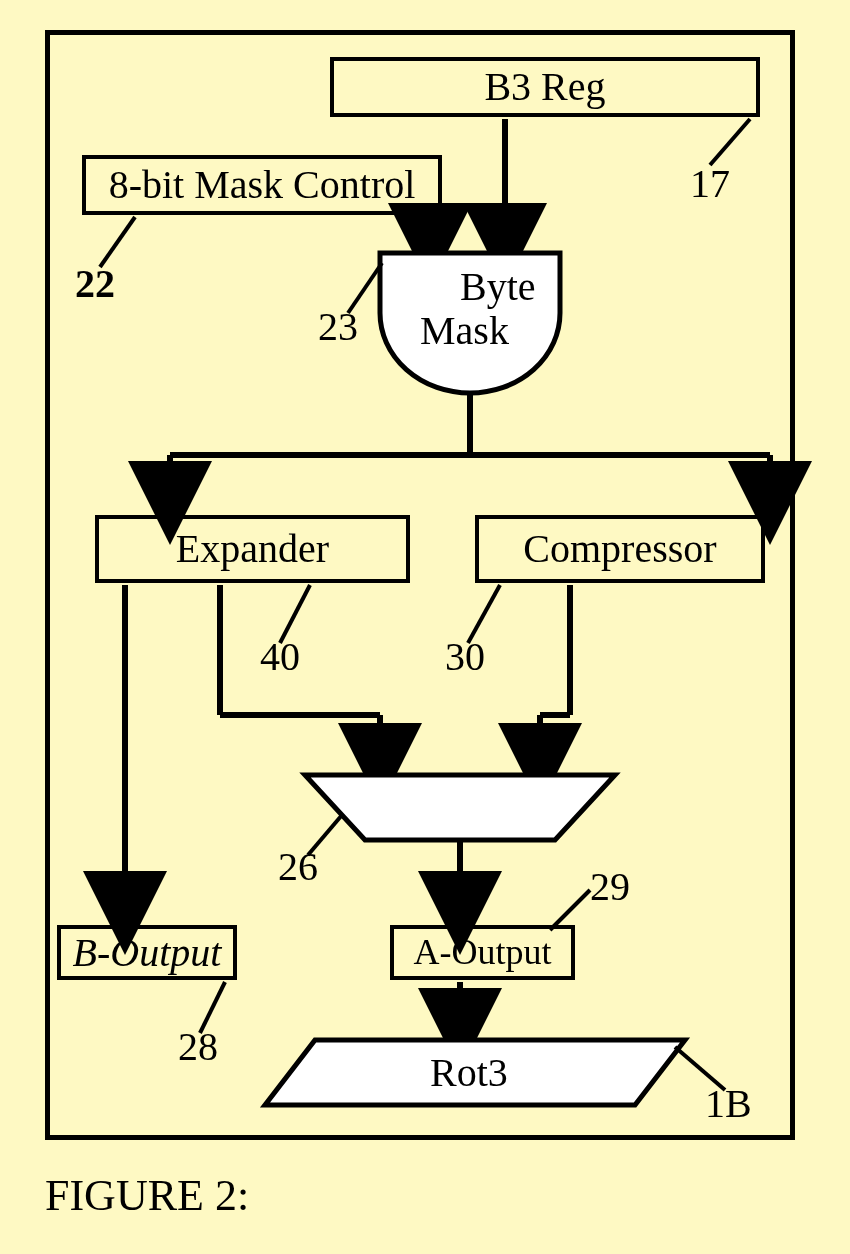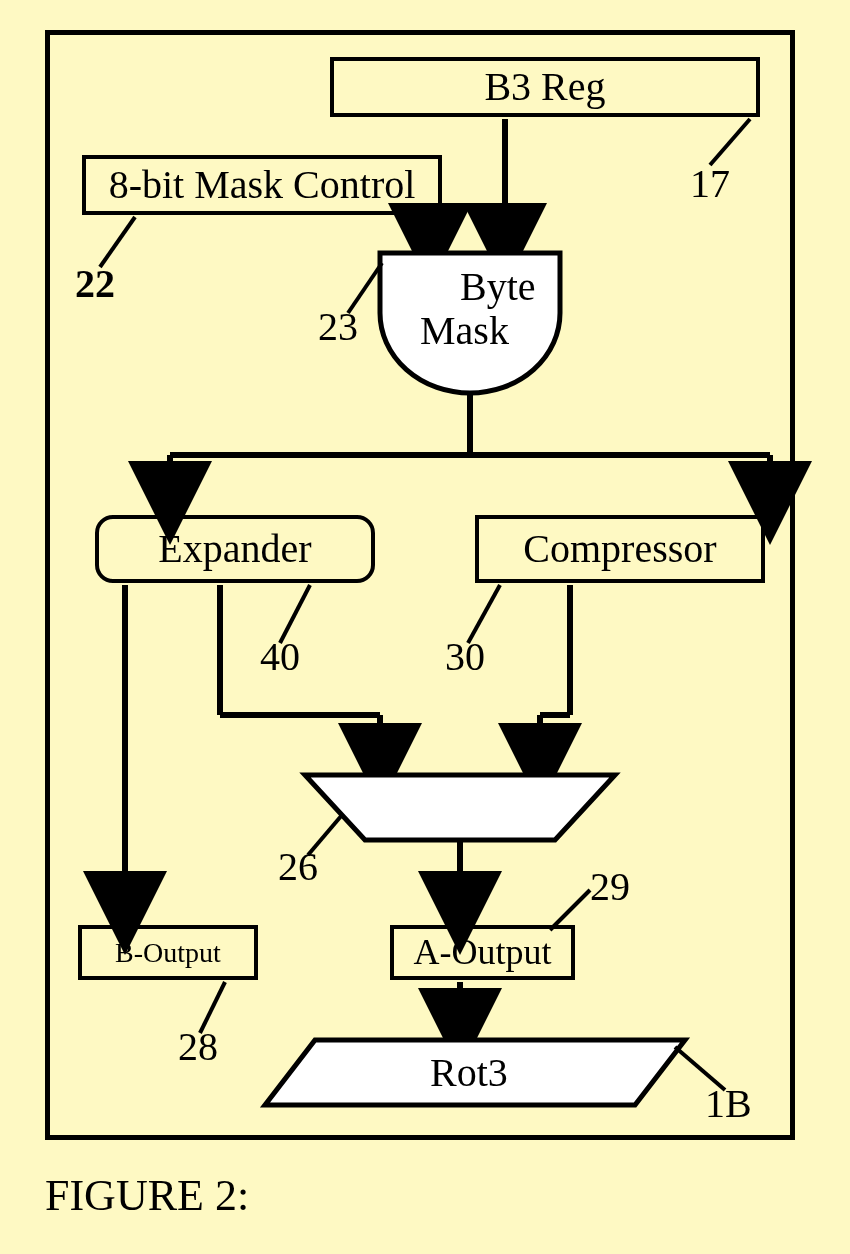--- a/index.html
+++ b/index.html
@@ -97,21 +97,21 @@
     </svg>
     <div class="label" style="left:268px; top:268px;">23</div>
 
     <svg style="left:0; top:0;" width="740" height="1100">
       <line x1="420" y1="358" x2="420" y2="420" stroke="#000" stroke-width="6"></line>
       <line x1="120" y1="420" x2="720" y2="420" stroke="#000" stroke-width="6"></line>
       <line x1="120" y1="420" x2="120" y2="468" stroke="#000" stroke-width="6" marker-end="url(#ah)"></line>
       <line x1="720" y1="420" x2="720" y2="468" stroke="#000" stroke-width="6" marker-end="url(#ah)"></line>
     </svg>
 
-    <div class="node rect" style="left:45px; top:480px; width:280px; height:68px;border-radius:18px;">
+    <div class="node rect" style="left:45px; top:480px; width:315px; height:68px;">
       <span>Expander</span>
     </div>
     <svg style="left:0; top:0;" width="740" height="1100">
       <line x1="260" y1="550" x2="230" y2="608" stroke="#000" stroke-width="4"></line>
     </svg>
     <div class="label" style="left:210px; top:598px;">40</div>
 
     <div class="node rect" style="left:425px; top:480px; width:290px; height:68px;">
       <span>Compressor</span>
     </div>
@@ -138,21 +138,21 @@
     </svg>
     <svg style="left:0; top:0;" width="740" height="1100">
       <line x1="292" y1="780" x2="258" y2="820" stroke="#000" stroke-width="4"></line>
     </svg>
     <div class="label" style="left:228px; top:808px;">26</div>
 
     <svg style="left:0; top:0;" width="740" height="1100">
       <line x1="410" y1="805" x2="410" y2="878" stroke="#000" stroke-width="6" marker-end="url(#ah)"></line>
     </svg>
 
-    <div class="node rect" style="left:28px; top:890px; width:180px; height:55px; font-size:28px;">
+    <div class="node rect" style="left:7px; top:890px; width:180px; height:55px; font-size:40px;font-style:italic;">
       <span>B-Output</span>
     </div>
     <svg style="left:0; top:0;" width="740" height="1100">
       <line x1="175" y1="947" x2="150" y2="998" stroke="#000" stroke-width="4"></line>
     </svg>
     <div class="label" style="left:128px; top:988px;">28</div>
 
     <div class="node rect" style="left:340px; top:890px; width:185px; height:55px; font-size:36px;">
       <span>A-Output</span>
     </div>

